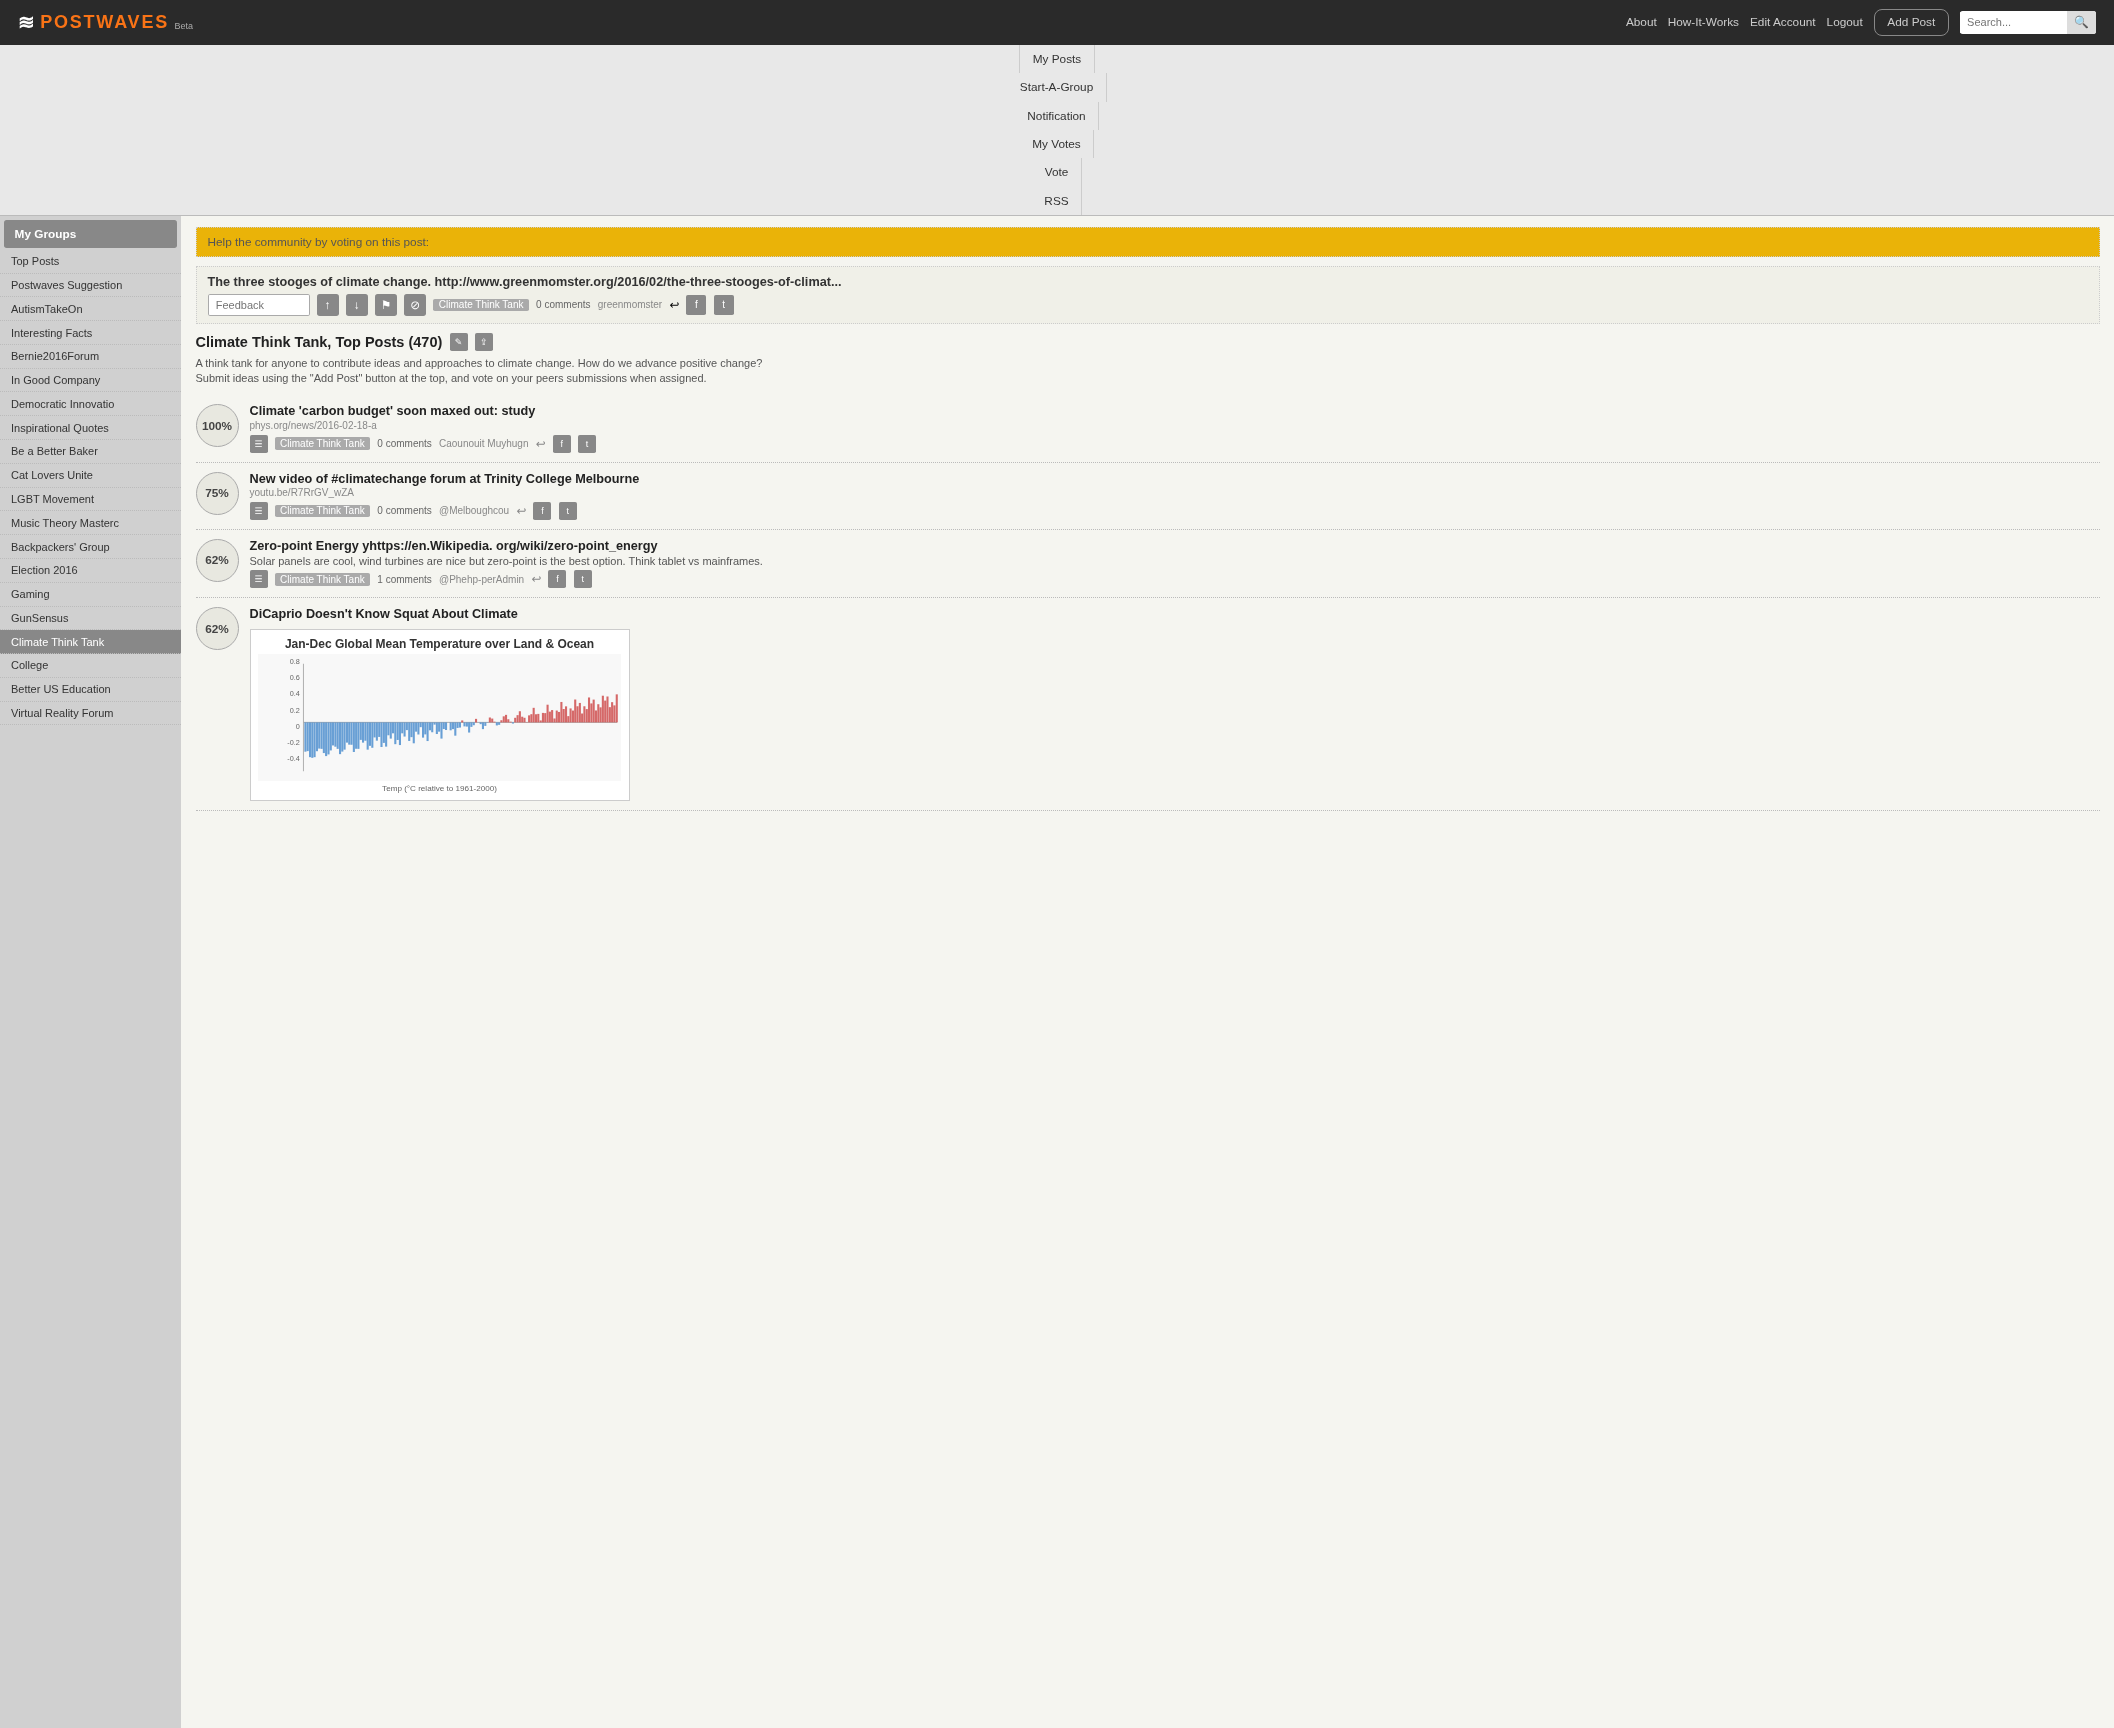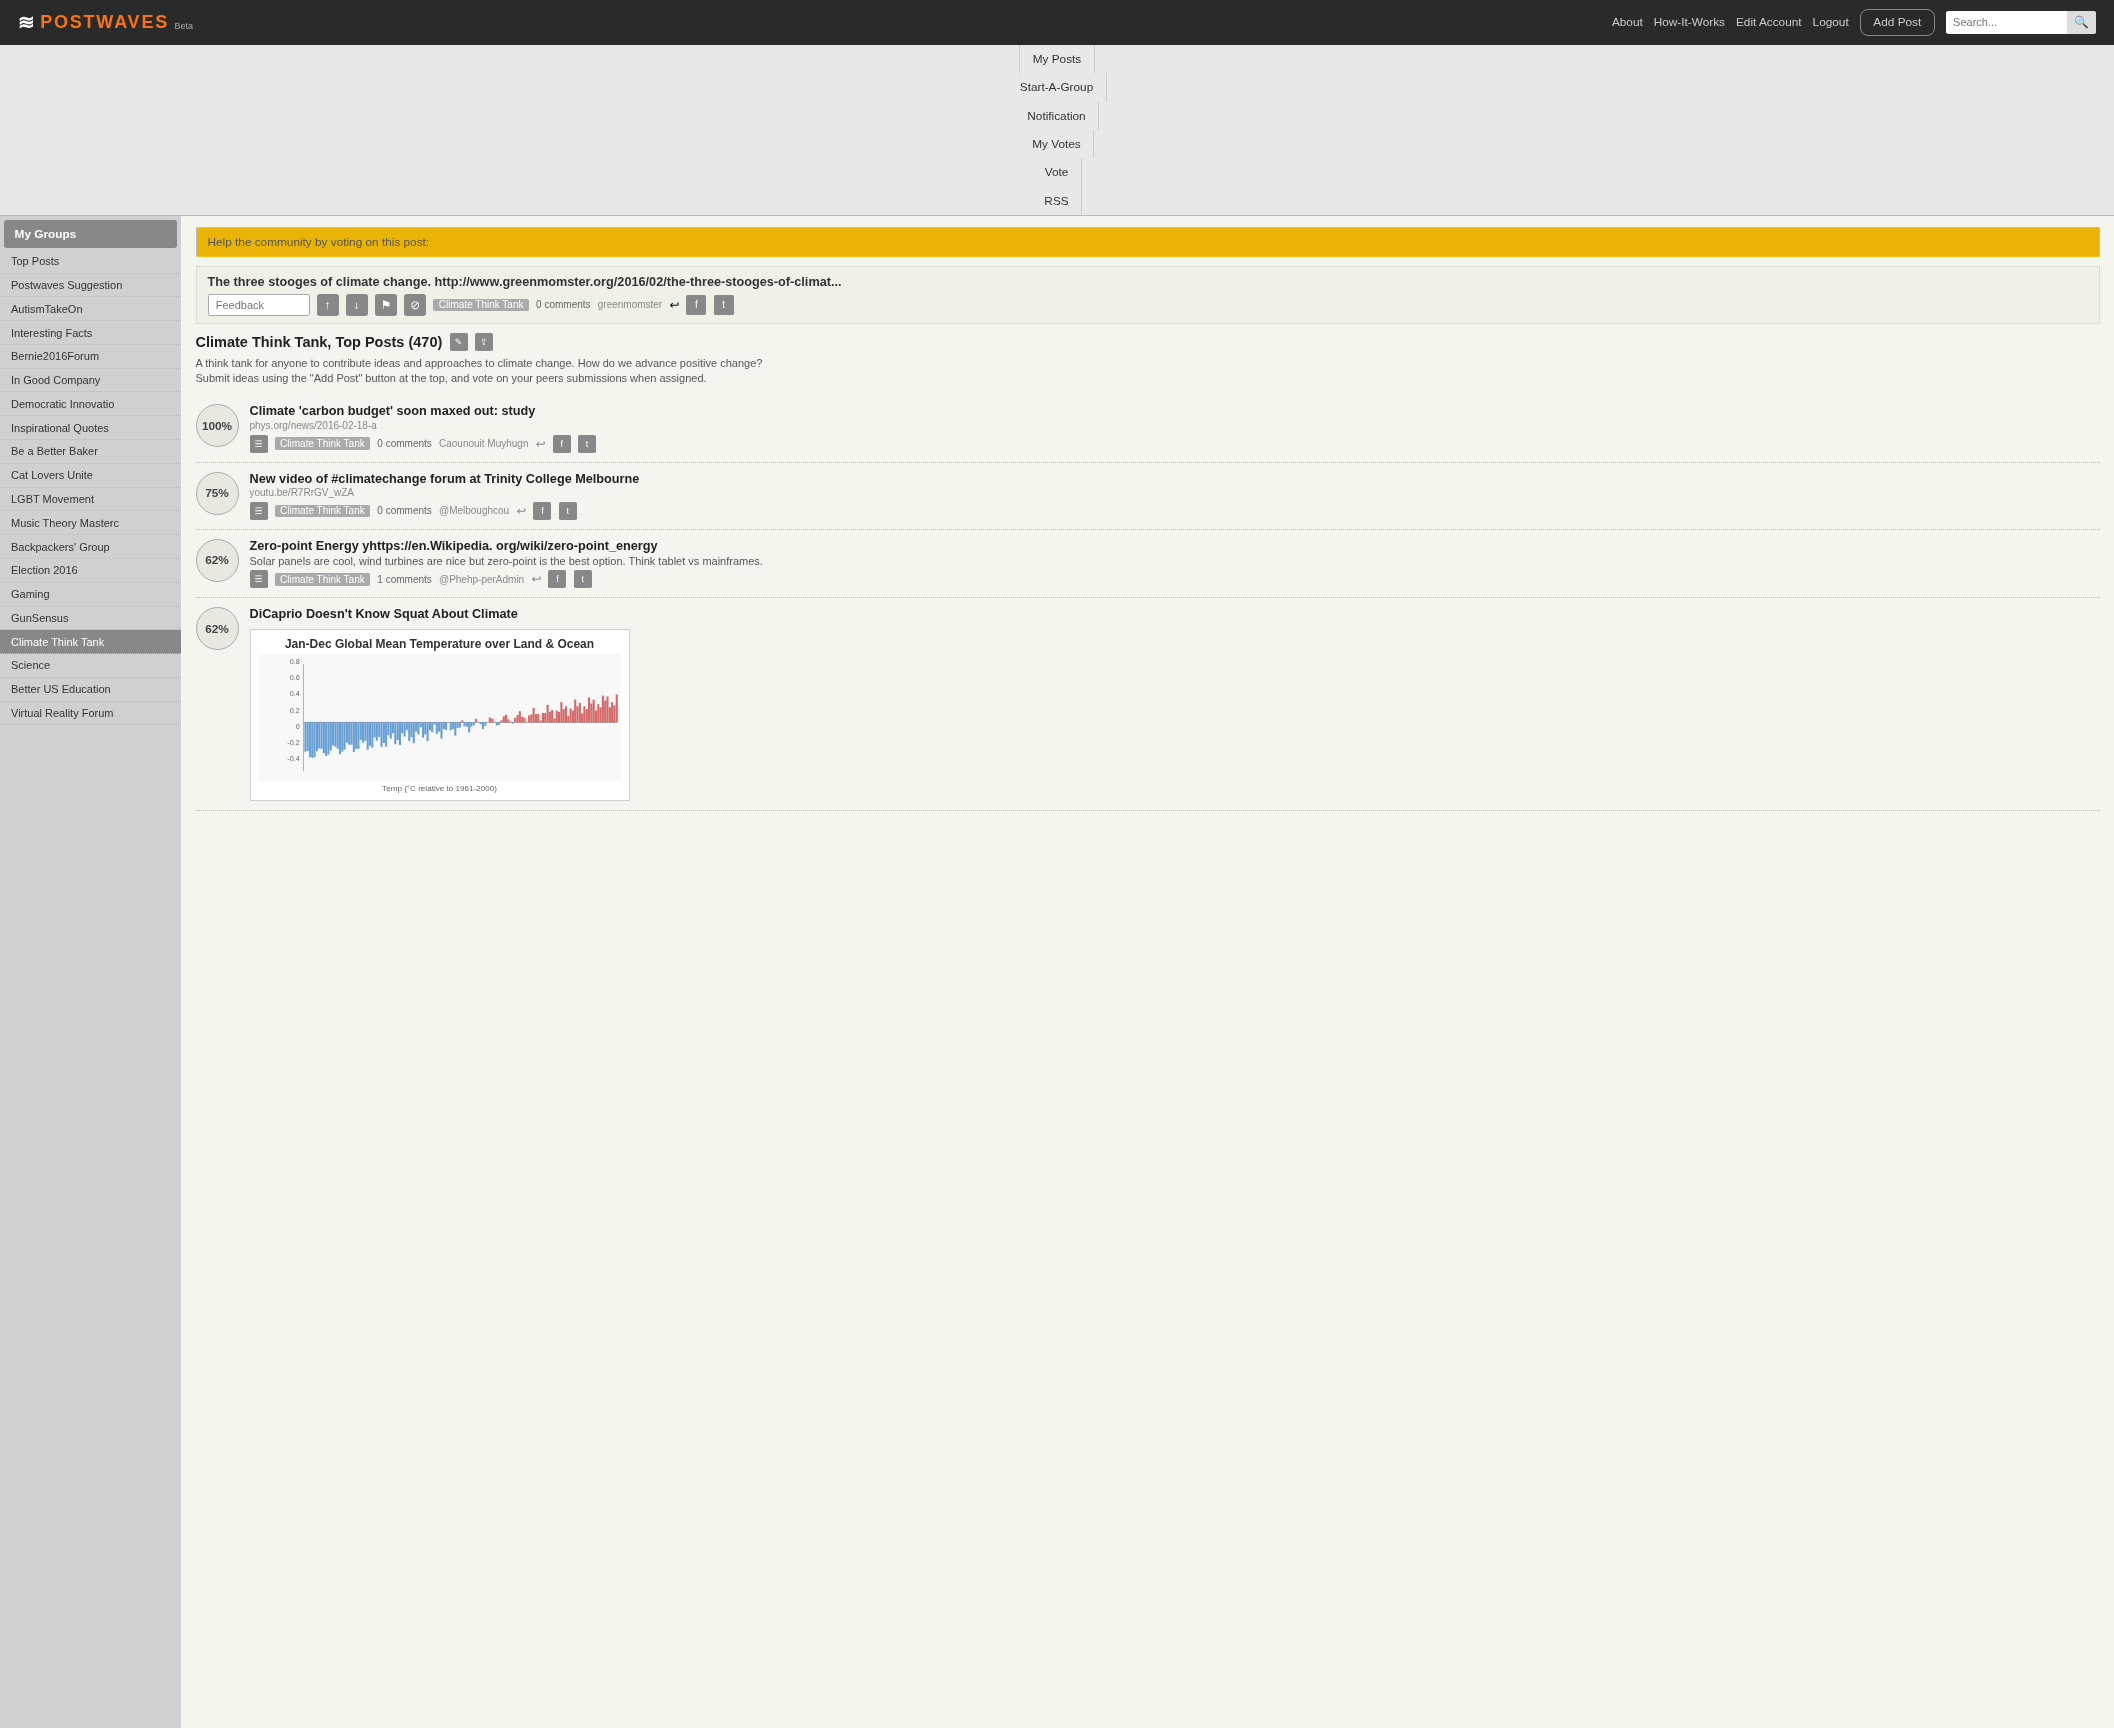--- a/index.html
+++ b/index.html
@@ -61,21 +61,21 @@
       align-items: center;
       background: #fff;
       border-radius: 2.7px;
       overflow: hidden;
     }
     #search-input {
       border: none;
       outline: none;
       padding: 4.5px 7.2px;
       font-size: 11px;
-      width: 121px;
+      width: 107px;
     }
     #search-btn {
       background: #ddd;
       border: none;
       padding: 4.5px 7.2px;
       cursor: pointer;
       font-size: 11.8px;
     }
 
     
@@ -392,21 +392,21 @@
       <div class="sidebar-item">Inspirational Quotes</div>
       <div class="sidebar-item">Be a Better Baker</div>
       <div class="sidebar-item">Cat Lovers Unite</div>
       <div class="sidebar-item">LGBT Movement</div>
       <div class="sidebar-item">Music Theory Masterc</div>
       <div class="sidebar-item">Backpackers' Group</div>
       <div class="sidebar-item">Election 2016</div>
       <div class="sidebar-item">Gaming</div>
       <div class="sidebar-item">GunSensus</div>
       <div class="sidebar-item active">Climate Think Tank</div>
-      <div class="sidebar-item">Science</div>
+      <div class="sidebar-item">College</div>
       <div class="sidebar-item">Better US Education</div>
       <div class="sidebar-item">Virtual Reality Forum</div>
     </div>
 
   <div id="content">
 
     <div id="vote-prompt">Help the community by voting on this post:</div>
 
     <div id="vote-post">
       <div id="vote-post-title">The three stooges of climate change. http://www.greenmomster.org/2016/02/the-three-stooges-of-climat...</div>

